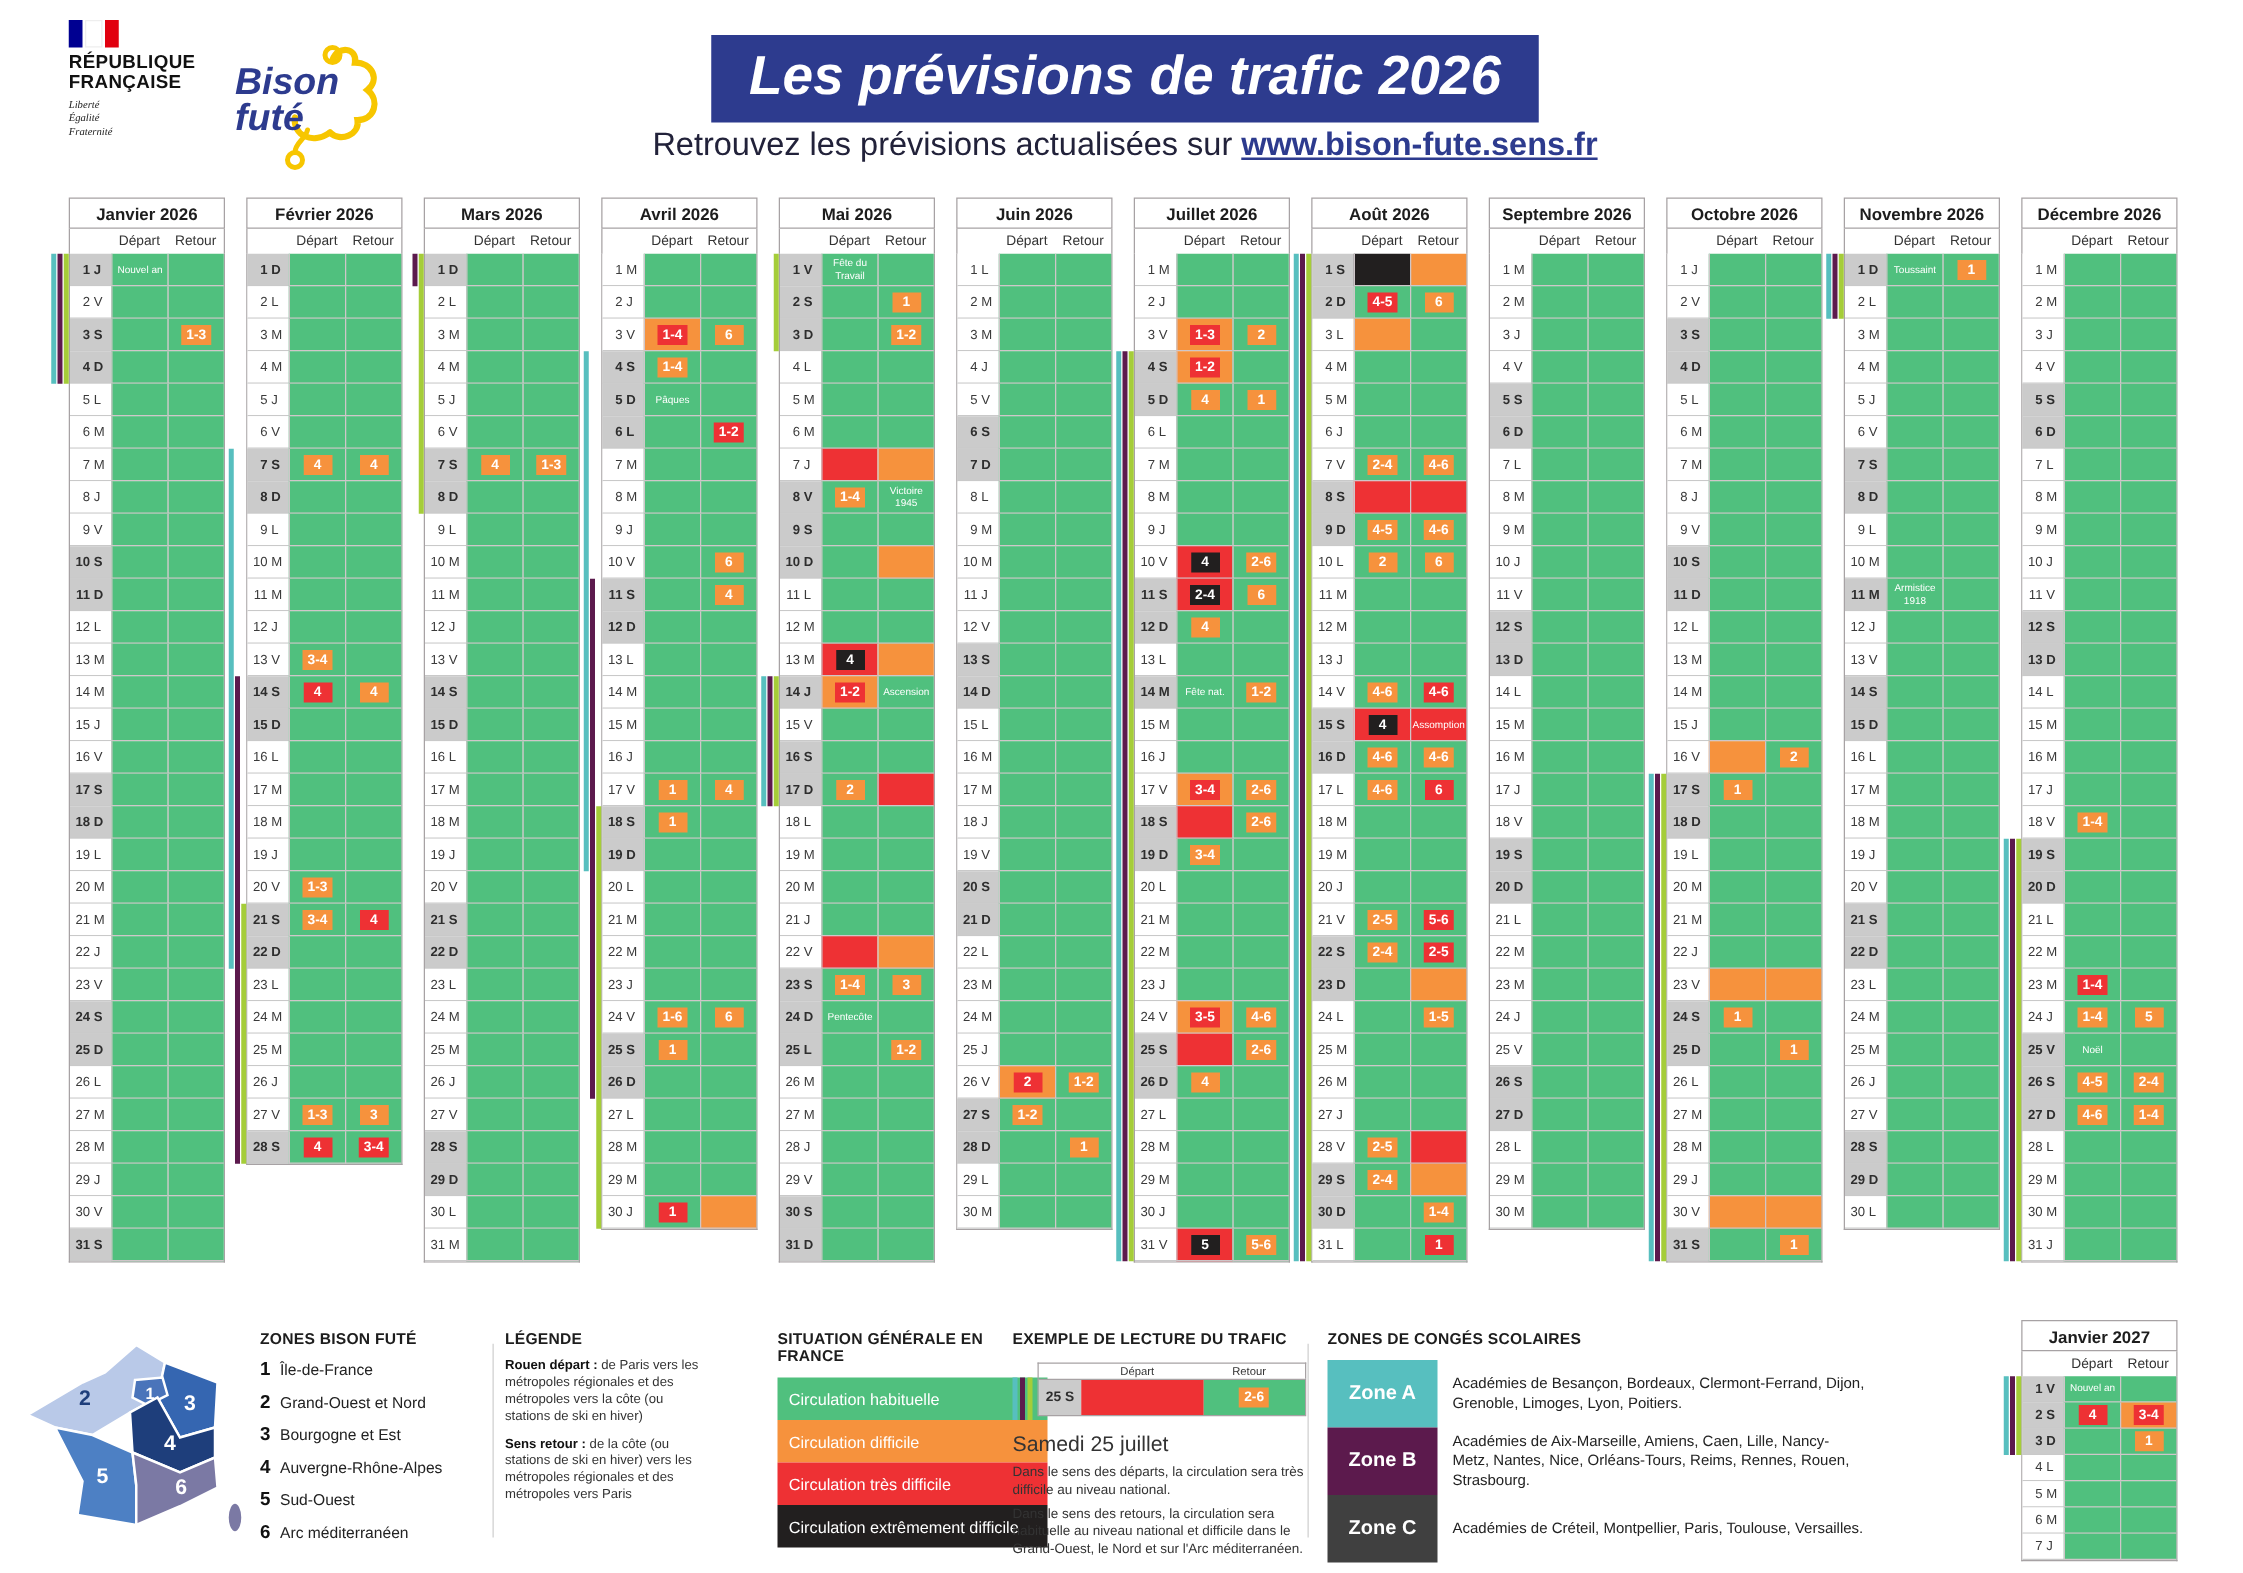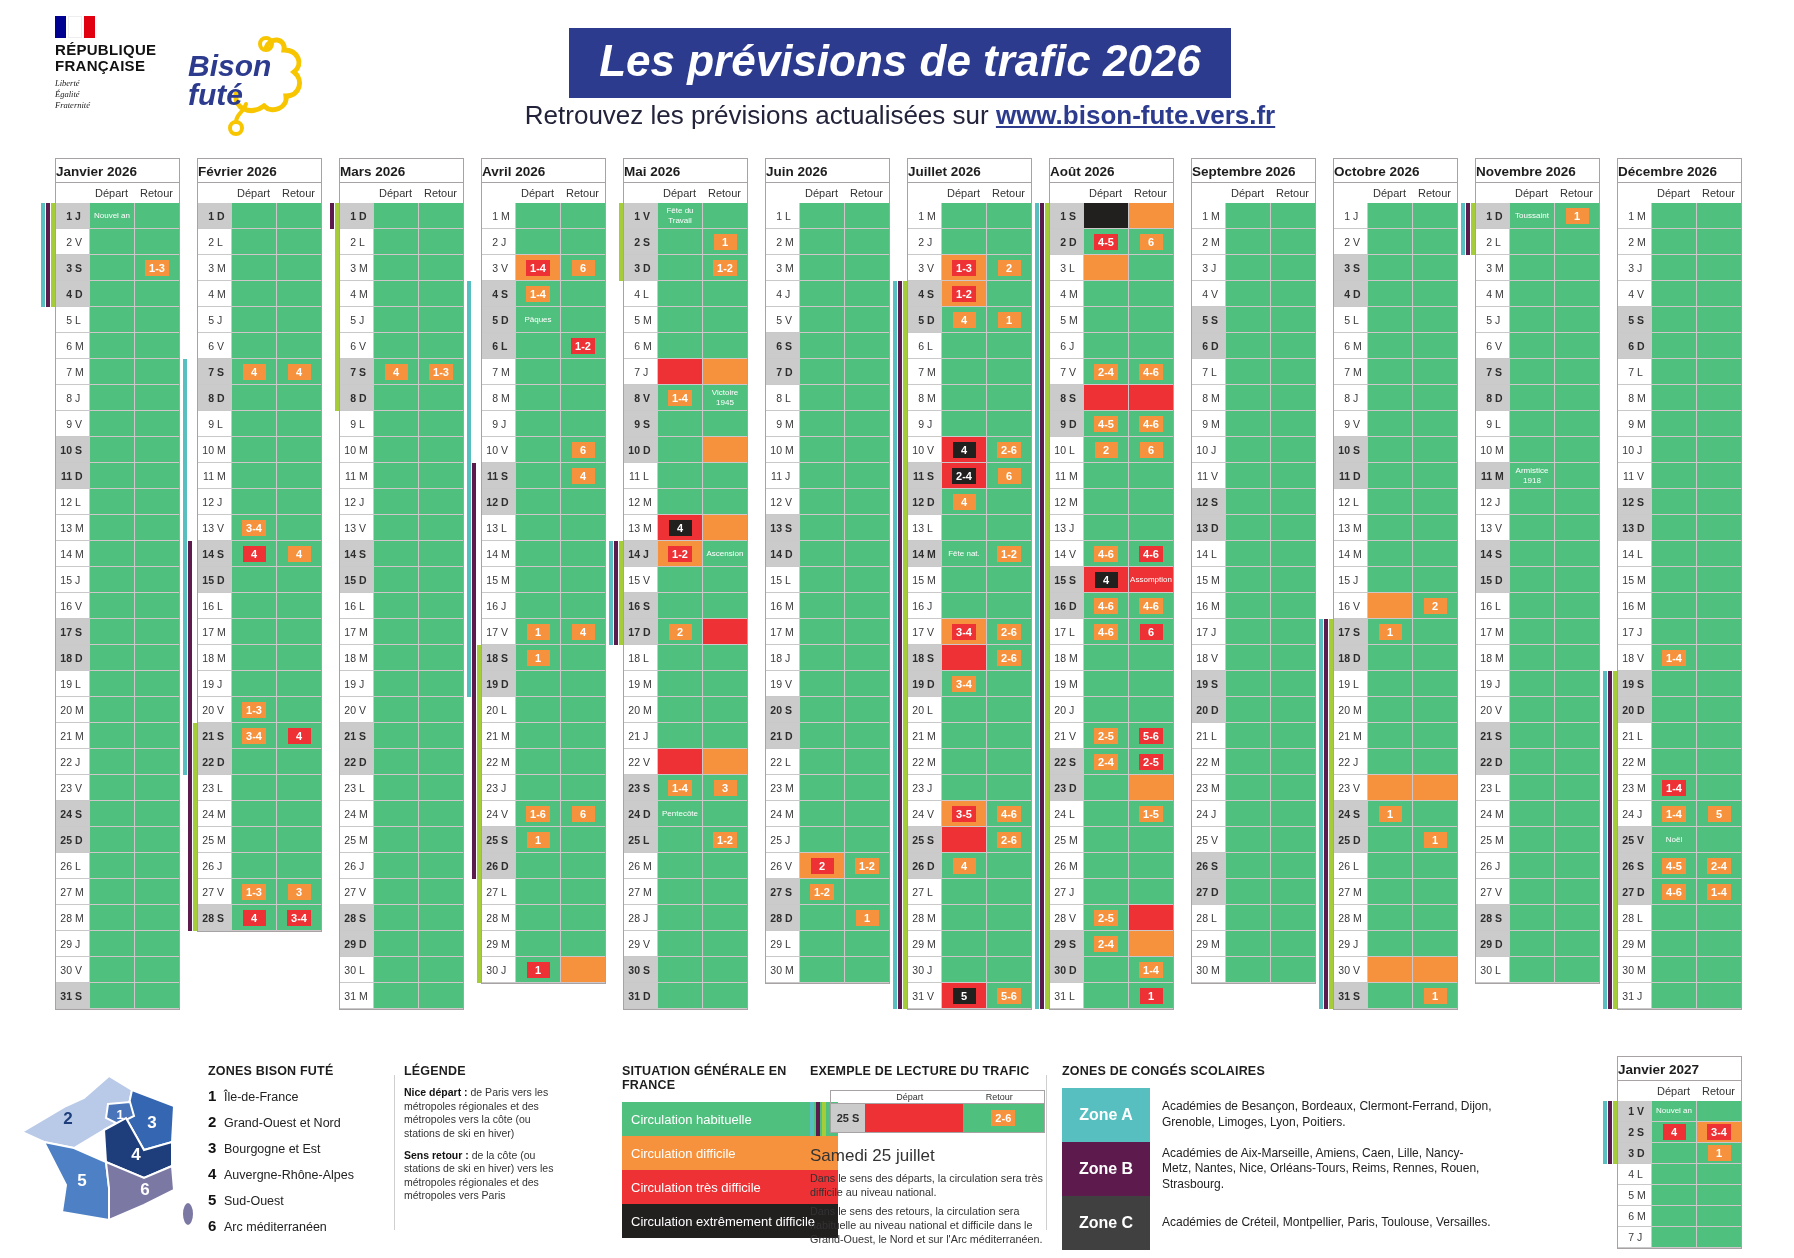--- a/index.html
+++ b/index.html
@@ -15,21 +15,21 @@
   #brand{left:188px;top:30px;width:130px;height:110px;}
   #brand .bname{position:absolute;left:0;top:22px;color:#2d3b8e;font-weight:bold;font-style:italic;font-size:30px;line-height:.95;z-index:2;}
   #title-wrap{left:440px;top:28px;width:920px;text-align:center;}
   #title-band{display:inline-block;background:#2d3b8e;color:#fff;font-size:44px;font-weight:bold;font-style:italic;padding:8px 30px 12px 30px;}
   #subtitle{left:440px;top:100px;width:920px;text-align:center;font-size:26px;color:#22223a;}
   #subtitle a{color:#2d3b8e;font-weight:bold;text-decoration:underline;}
 
   
   #months-row{left:55px;top:158px;display:flex;gap:17px;}
   .month{width:125px;position:relative;background:#fff;flex:0 0 auto;}
-  .m-title{height:25px;line-height:25px;text-align:left;font-weight:bold;font-size:13.5px;color:#1d1d1d;border:1px solid #a7a2a4;box-sizing:border-box;background:#fff;}
+  .m-title{height:25px;line-height:25px;text-align:center;font-weight:bold;font-size:13.5px;color:#1d1d1d;border:1px solid #a7a2a4;box-sizing:border-box;background:#fff;}
   .m-cols{height:20px;display:flex;font-size:11px;color:#333;border-left:1px solid #a7a2a4;border-right:1px solid #a7a2a4;box-sizing:border-box;align-items:center;}
   .m-cols .sp{width:33px;}
   .m-cols span.c{flex:1;text-align:center;}
   .m-body{border:1px solid #a7a2a4;border-top:none;box-sizing:border-box;}
   .day-row{display:flex;height:26px;box-sizing:border-box;}
   .small .day-row{height:21px;}
   .day-cell{width:33px;flex:0 0 33px;display:flex;align-items:center;background:#fff;border-bottom:1px solid #c9c9c9;box-sizing:border-box;font-size:10.5px;color:#3a3a3a;}
   .day-cell.wk{background:#cbcbcb;font-weight:bold;color:#2e2e2e;}
   .day-cell .dn{width:16px;text-align:right;margin-right:3px;}
   .cell{flex:1;background:#50c07e;border-left:1px solid #cfc6c9;border-bottom:1px solid #cfc6c9;box-sizing:border-box;display:flex;align-items:center;justify-content:center;overflow:hidden;}
@@ -116,21 +116,21 @@
   <div class="bname">
     <div>Bison</div>
     <div>futé</div>
   </div>
 </div>
 
 <div class="abs" id="title-wrap">
   <span id="title-band">Les prévisions de trafic 2026</span>
 </div>
 <div class="abs" id="subtitle">
-  <span>Retrouvez les prévisions actualisées sur </span><a href="#">www.bison-fute.vers.fr</a>
+  <span>Retrouvez les prévisions actualisées sur </span><a href="#">www.bison-fute.sens.fr</a>
 </div>
 
 <div class="abs" id="months-row">
     <div class="month">
       <div class="m-title">Janvier 2026</div>
       <div class="m-cols">
         <span class="sp"></span>
         <span class="c">Départ</span>
         <span class="c">Retour</span>
       </div>
@@ -3547,21 +3547,21 @@
   <div class="zi">
       <b>6</b>
       <span>Arc méditerranéen</span>
     </div>
 </div>
 
 <div class="abs vdiv" style="left:394px"></div>
 
 <div class="abs" id="legende">
   <div class="sec-title">LÉGENDE</div>
-  <p><b>Nice départ :</b><span> de Paris vers les métropoles régionales et des métropoles vers la côte (ou stations de ski en hiver)</span></p>
+  <p><b>Rouen départ :</b><span> de Paris vers les métropoles régionales et des métropoles vers la côte (ou stations de ski en hiver)</span></p>
   <p><b>Sens retour :</b><span> de la côte (ou stations de ski en hiver) vers les métropoles régionales et des métropoles vers Paris</span></p>
 </div>
 
 <div class="abs" id="situation">
   <div class="sec-title">SITUATION GÉNÉRALE EN FRANCE</div>
   <div class="srow s0">Circulation habituelle</div>
   <div class="srow s1">Circulation difficile</div>
   <div class="srow s2">Circulation très difficile</div>
   <div class="srow s3">Circulation extrêmement difficile</div>
 </div>

